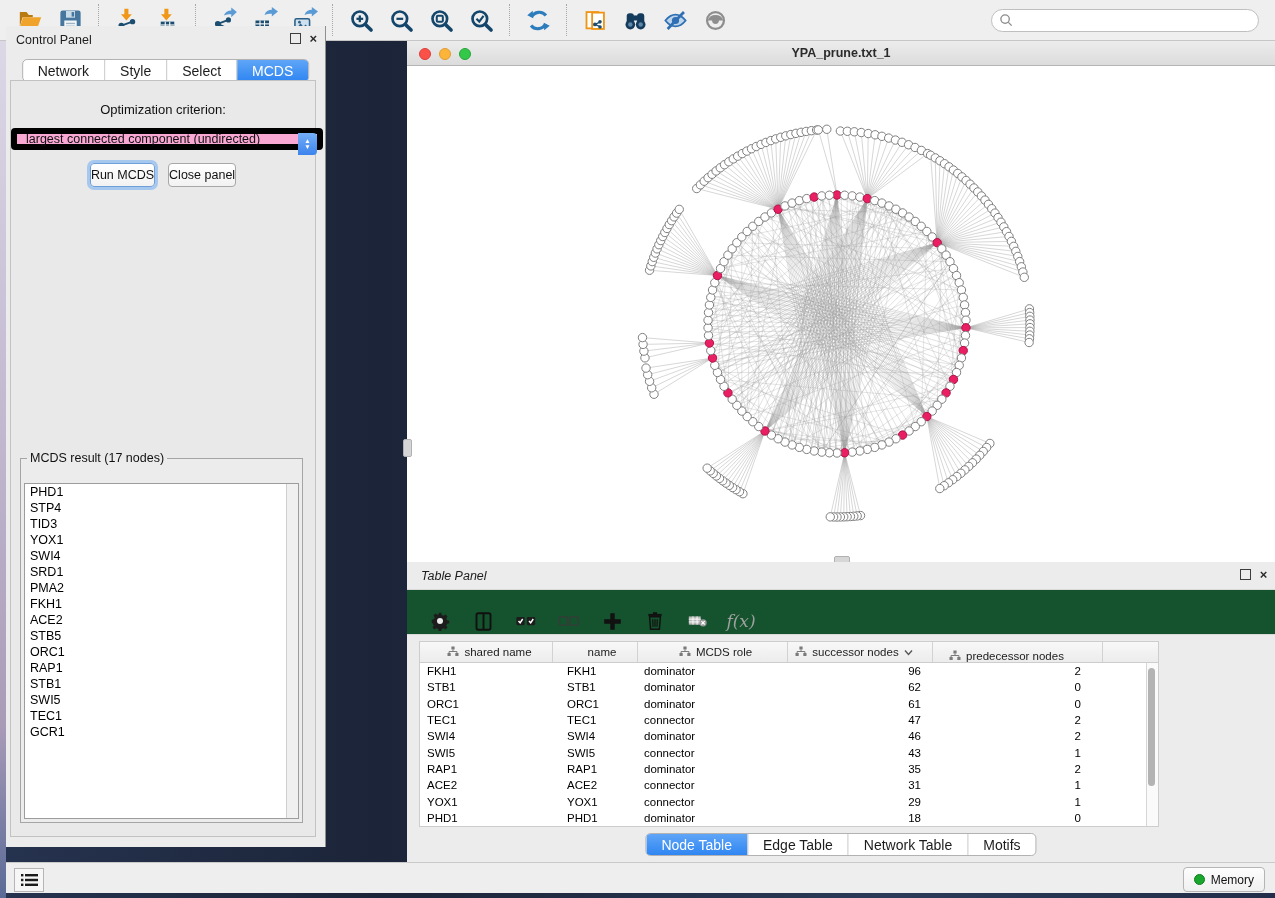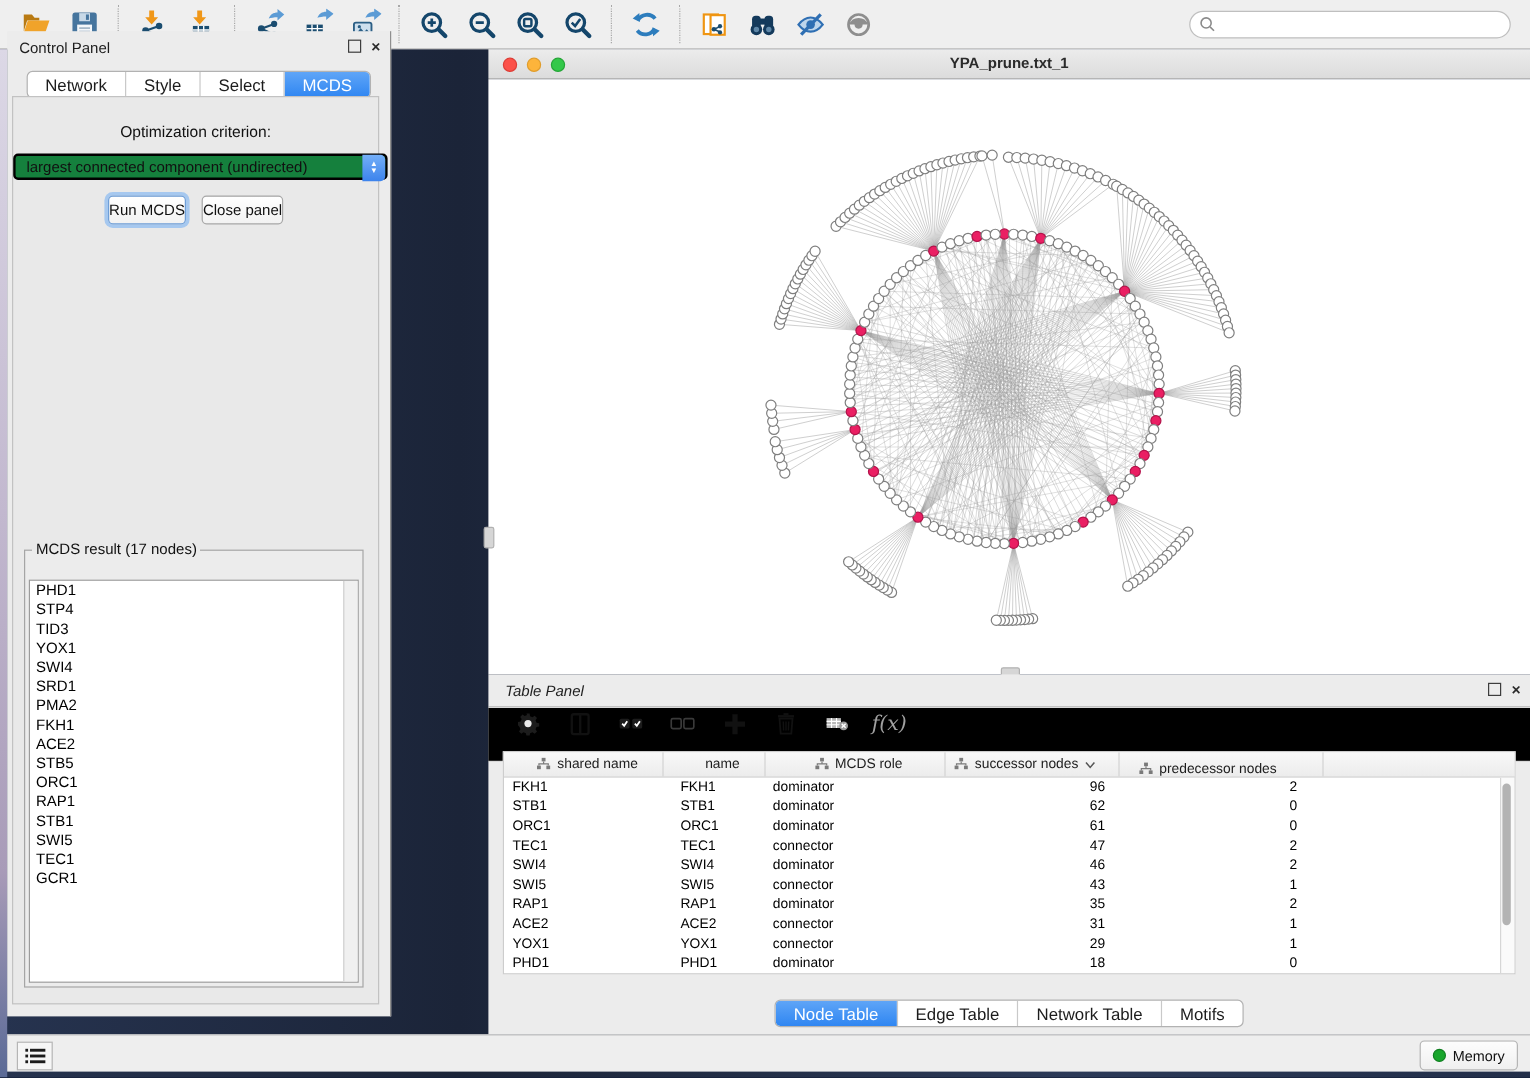--- a/index.html
+++ b/index.html
@@ -29,21 +29,21 @@
   .close-btn{font-size:13px;font-weight:700;color:#2b2b2b;line-height:9px;}
   .seg{display:flex;border:1px solid #b2b2b2;border-radius:5px;background:#fff;overflow:hidden;height:21px;}
   .seg .segment{display:flex;align-items:center;justify-content:center;padding:0 15px;font-size:14px;
                 color:#1c1c1c;border-left:1px solid #c9c9c9;cursor:default;white-space:nowrap;}
   .seg .segment:first-child{border-left:none;}
   .seg .segment.sel{background:linear-gradient(180deg,#5fa5f7,#2f86f2);color:#fff;}
   .cp-tabs{position:absolute;top:33px;left:50%;transform:translateX(-50%);}
   .cp-box{position:absolute;left:4px;right:9px;top:54px;bottom:10px;background:#e9e9e9;
           border:1px solid #c2c2c2;}
   .opt-label{margin-top:21px;text-align:center;font-size:13px;color:#111;}
-  .combo{position:relative;width:312px;height:22px;margin:11px auto 0;background:#15803d;border:2px solid #000000;
+  .combo{position:relative;width:312px;height:22px;margin:11px auto 0;background:#f9a8d4;border:6px solid #000000;
          border-radius:4px;box-sizing:border-box;font-size:12.5px;color:#111;display:flex;align-items:center;
          padding-left:9px;}
   .combo-step{position:absolute;right:0;top:-1px;width:19px;height:22px;border-radius:0 4px 4px 0;
               background:linear-gradient(180deg,#74aff8,#3c83ec);display:flex;flex-direction:column;
               align-items:center;justify-content:center;color:#fff;}
   .combo-step span{font-size:6.5px;line-height:6px;}
   .btn-row{margin-top:13px;display:flex;justify-content:center;gap:13px;}
   .push-btn{height:22px;padding:0 0;background:linear-gradient(180deg,#ffffff,#f2f2f2);border:1px solid #a8a8a8;
             border-radius:4px;font-size:12.5px;color:#111;display:flex;align-items:center;cursor:default;}
   .push-btn.focused{box-shadow:0 0 0 3px #a6c8ef;border-color:#6f9fd8;}
@@ -64,26 +64,26 @@
   .t-green{left:52px;background:#34c84a;border:1px solid #25a637;}
   .net-title{text-align:center;font-size:12.5px;font-weight:700;color:#2a2a2a;line-height:24px;}
   .net-canvas{position:relative;width:868px;height:496px;background:#fff;}
   .h-splitter{position:absolute;left:427px;bottom:-3px;width:14px;height:7px;background:#d6d6d6;
               border:1px solid #b1b1b1;border-radius:2px;}
   .v-splitter{position:absolute;left:-4px;top:398px;width:7px;height:16px;background:#d6d6d6;
               border:1px solid #b1b1b1;border-radius:2px;}
   
   .table-panel{position:absolute;left:407px;top:562px;width:868px;height:300px;background:#ececec;}
   .tp-header{position:relative;height:27px;font-style:italic;}
-  .tp-toolbar{position:absolute;left:0;right:0;top:27px;height:46px;background:#000000;
-              border-top:1px solid #d9d9d9;border-bottom:1px solid #d9d9d9;display:flex;align-items:flex-start;
+  .tp-toolbar{position:absolute;left:0;right:0;top:27px;height:46px;background:#14532d;
+              border-top:1px solid #d9d9d9;border-bottom:1px solid #d9d9d9;display:flex;align-items:flex-end;
               padding-left:20px;gap:17px;box-sizing:border-box;}
   .tp-toolbar .tt-icon{display:flex;align-items:center;justify-content:center;width:26px;height:26px;}
   .fx{font-family:"DejaVu Serif",serif;font-style:italic;font-size:17px;color:#a0a0a0;}
-  .tp-table{position:absolute;left:12px;width:844px;top:64px;height:186px;box-sizing:border-box;
+  .tp-table{position:absolute;left:12px;width:740px;top:79px;height:186px;box-sizing:border-box;
             border:1px solid #cdcdcd;background:#fff;}
   .thead{display:flex;height:21px;background:linear-gradient(180deg,#f8f8f8,#ececec);
          border-bottom:1px solid #cdcdcd;box-sizing:border-box;}
   .th{display:flex;align-items:center;justify-content:center;gap:5px;font-size:11.5px;color:#1c1c1c;
       border-right:1px solid #d2d2d2;box-sizing:border-box;white-space:nowrap;}
   .tbody{position:relative;height:163px;overflow:hidden;}
   .tr{display:flex;height:16.3px;align-items:center;}
   .td{font-size:11.5px;color:#000;box-sizing:border-box;white-space:nowrap;}
   .c0{width:133px;padding-left:7px;}
   .c1{width:85px;padding-left:14px;}

